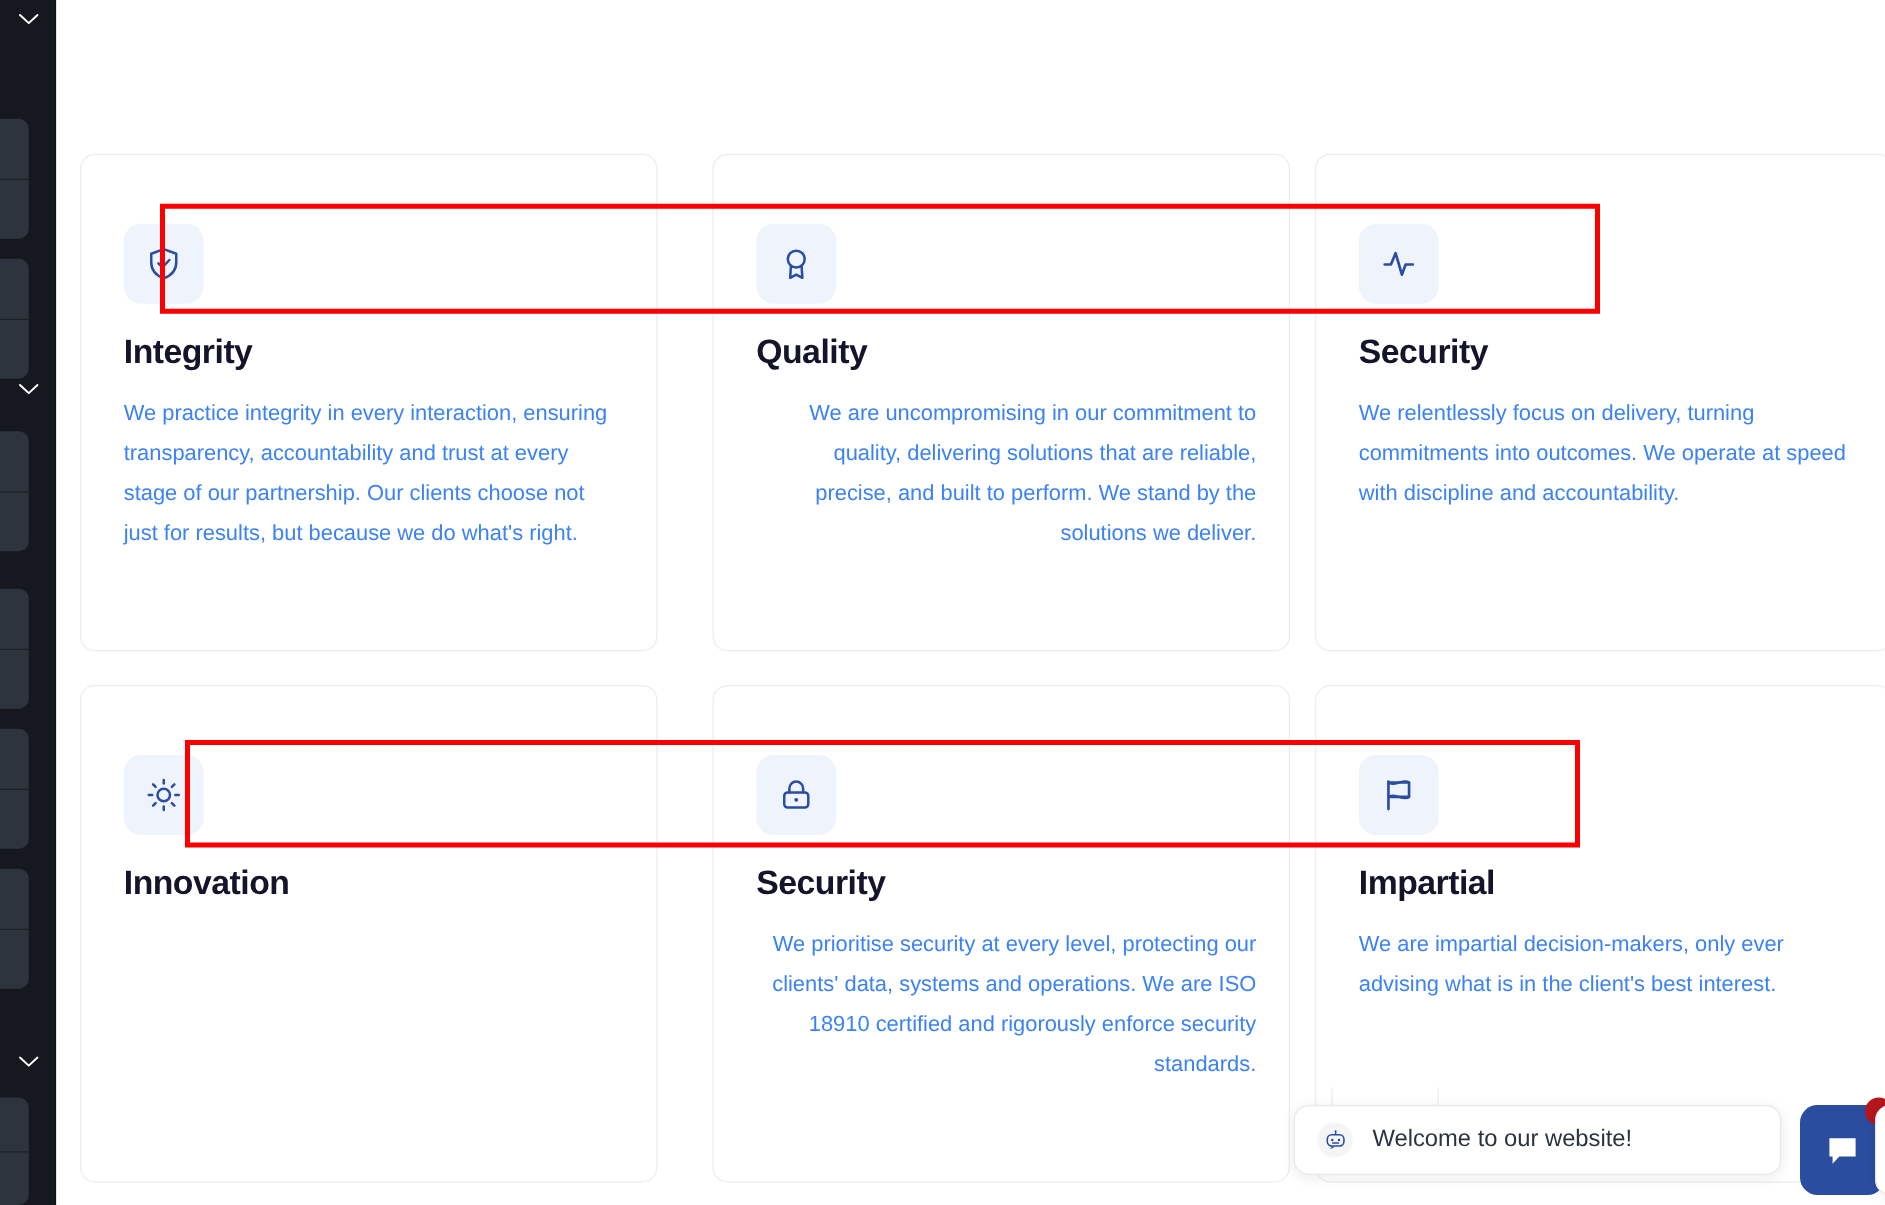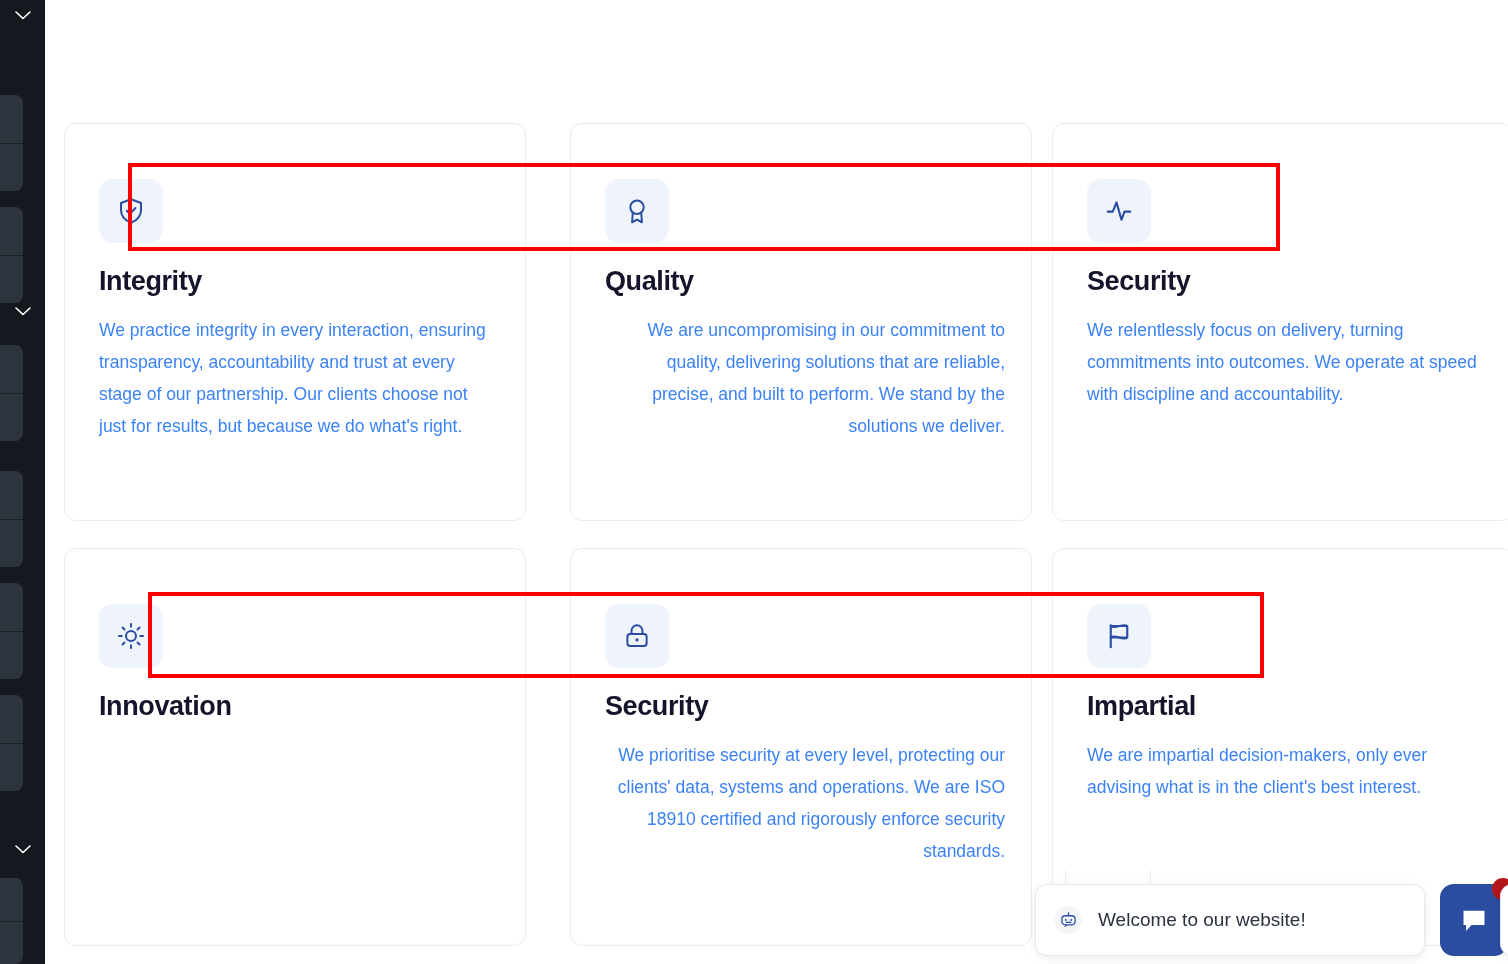--- a/index.html
+++ b/index.html
@@ -113,21 +113,21 @@
     background: transparent;
     pointer-events: none;
   }
   .annot.a1 { left: 83px; top: 163px; width: 1152px; height: 88px; }
   .annot.a2 { left: 103px; top: 592px; width: 1116px; height: 86px; }
 
   
   .chat-bubble {
     position: absolute;
     left: 990px; top: 884px;
-    width: 390px; height: 72px;
+    width: 390px; height: 56px;
     background: #ffffff;
     border: 1px solid #e6e8ec;
     border-radius: 12px;
     box-shadow: 0 2px 10px rgba(16,24,40,0.08);
     display: flex; align-items: center;
     padding: 0 18px;
   }
   .chat-avatar {
     width: 28px; height: 28px;
     border-radius: 50%;

